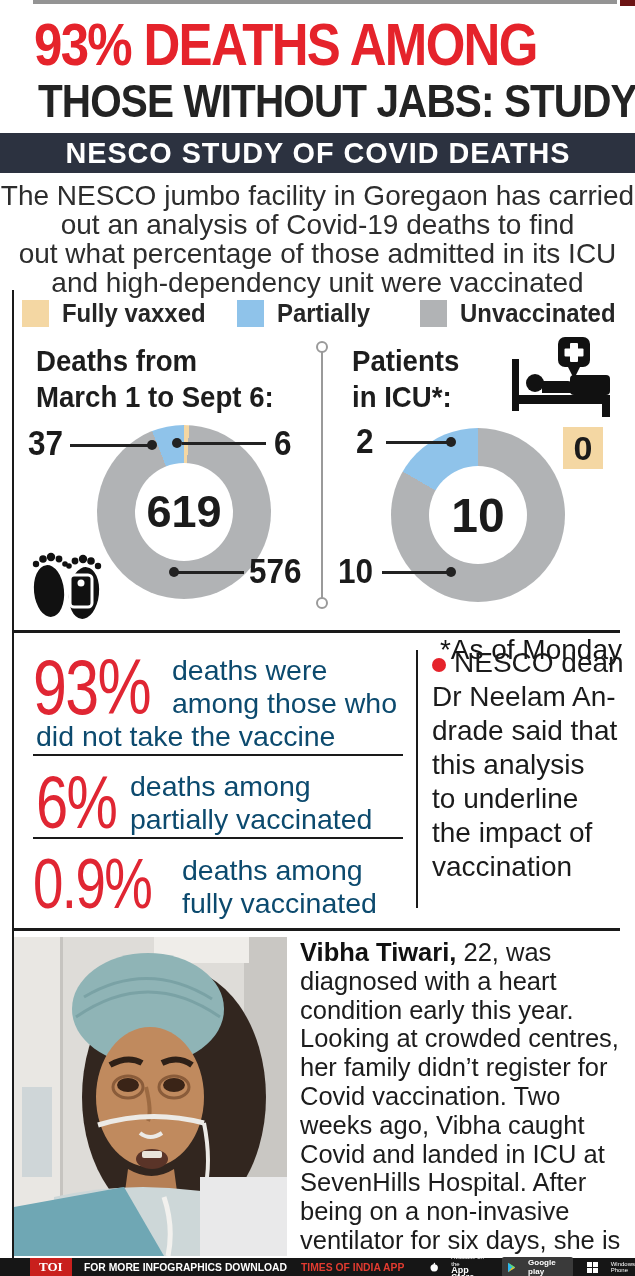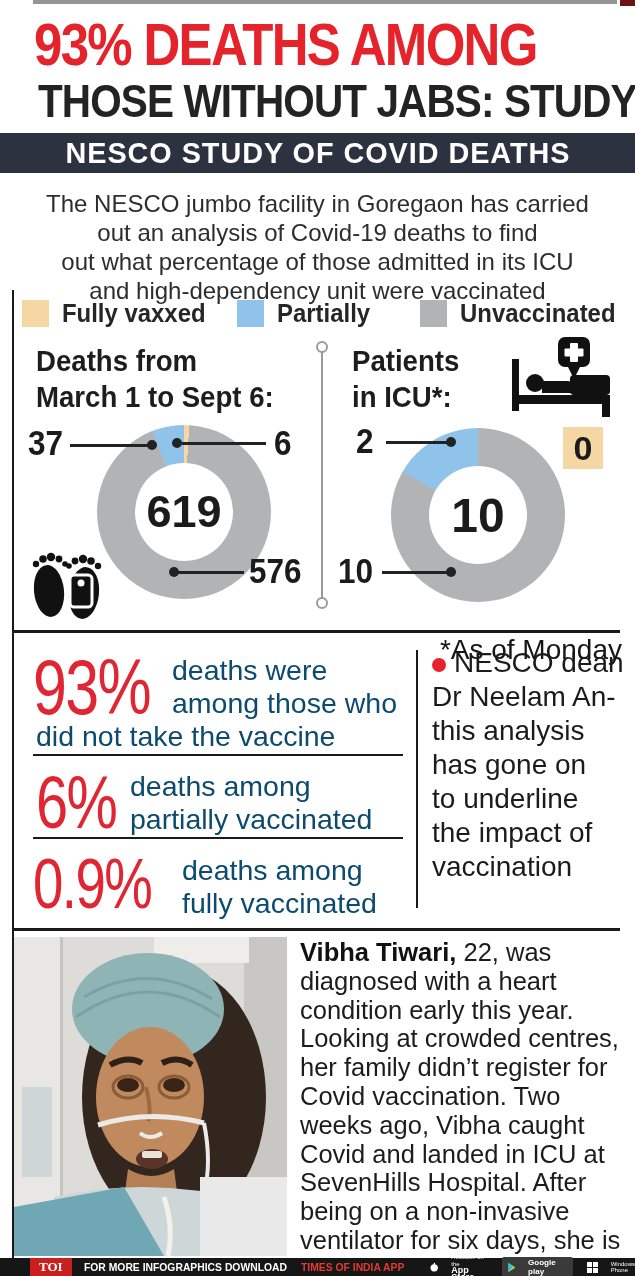--- a/index.html
+++ b/index.html
@@ -9,21 +9,21 @@
   .nowrap{white-space:nowrap;}
   
   .h1{font-size:60px;font-weight:bold;letter-spacing:-2px;color:#e5232b;
       transform:scaleX(.85);transform-origin:left top;}
   .h2{font-size:46px;font-weight:bold;letter-spacing:-1px;color:#232323;
       transform:scaleX(.88);transform-origin:left top;}
   .banner{left:0;top:133px;width:635px;height:40px;background:#2c3240;color:#fff;
           display:flex;align-items:center;justify-content:center;}
   .banner span{font-size:30px;font-weight:bold;letter-spacing:1px;transform:scaleX(.96);}
   .intro{left:0;top:181px;width:635px;text-align:center;color:#2d2d2d;
-         font-size:24px;line-height:29px;margin-top:8px;}
+         font-size:28px;line-height:29px;}
   
   .legend-sw{width:27px;height:27px;display:inline-block;}
   .legend-lb{font-size:26px;font-weight:bold;color:#262626;transform:scaleX(.92);
              transform-origin:left center;display:inline-block;}
   
   .ctitle{font-size:30px;font-weight:bold;color:#1d1d1d;line-height:36px;
           transform:scaleX(.92);transform-origin:left top;}
   .donut{border-radius:50%;width:174px;height:174px;}
   .hole{position:absolute;left:38px;top:38px;width:98px;height:98px;border-radius:50%;
         background:#fff;display:flex;align-items:center;justify-content:center;}
@@ -212,22 +212,22 @@
     <div class="abs statt" style="left:182px;top:222px;">
       <div>deaths among</div>
       <div>fully vaccinated</div>
     </div>
 
     <div class="abs rule" style="left:416px;top:18px;width:2px;height:258px;"></div>
 
     <div class="abs quote" style="left:432px;top:14px;width:200px;">
       <div><span class="bullet" style="background-color: rgb(229, 35, 43);"></span><span>NESCO dean</span></div>
       <div>Dr Neelam An-</div>
+      <div>drade said that</div>
       <div>this analysis</div>
-      <div>has gone on</div>
       <div>to underline</div>
       <div>the impact of</div>
       <div>vaccination</div>
     </div>
   </div>
 
   <div class="abs rule" style="left:13px;top:928px;width:607px;height:2.5px;"></div>
 
   <div class="abs" style="left:0;top:931px;width:635px;height:327px;">
 

